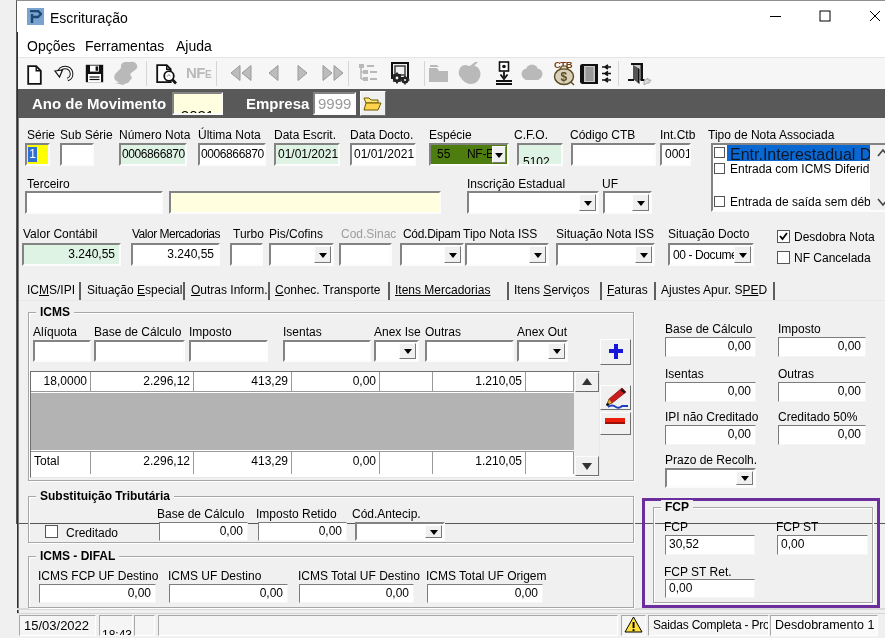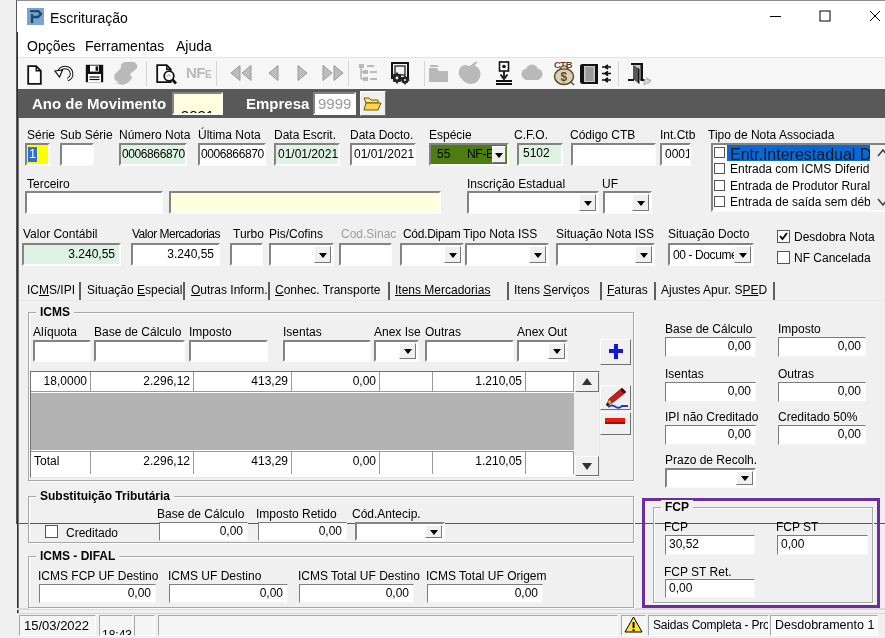--- a/index.html
+++ b/index.html
@@ -190,38 +190,34 @@
 <div class="sunk" style="left:181px;top:142px;width:68px;height:23px;padding:2px 0 0 1px;letter-spacing:-0.4px;">0006866870</div>
 <div class="sunk mint" style="left:257px;top:142px;width:66px;height:23px;padding:2px 0 0 2px;">01/01/2021</div>
 <div class="sunk" style="left:333px;top:142px;width:66px;height:23px;padding:2px 0 0 2px;">01/01/2021</div>
 <div class="combo" style="left:412px;top:142px;width:80px;height:23px;background:#4d7c0f;">
       <span style="position:absolute;left:6px;top:2px;">55</span>
       <span style="position:absolute;left:36px;top:2px;letter-spacing:-0.3px;">NF-E</span>
       <span class="cbtn" style="width:14px;">
         <span class="tri"></span>
       </span>
     </div>
-<div class="sunk mint" style="left:500px;top:142px;width:46px;height:23px;padding:1px 0 0 4px;">5102</div>
+<div class="sunk mint" style="left:500px;top:142px;width:46px;height:23px;padding:10px 0 0 4px;">5102</div>
 <div class="sunk" style="left:554px;top:142px;width:85px;height:23px;"></div>
 <div class="sunk" style="left:643px;top:142px;width:31px;height:23px;padding:2px 0 0 3px;">0001</div>
 
 <div class="sunk" style="left:694px;top:142px;width:187px;height:69px;"></div>
 <div id="listbox" class="abs" style="left:696px;top:144px;width:157px;height:65px;background:#fff;">
 <div class="abs" style="left:0;top:0.0px;width:157px;height:16px;">
         <span class="abs" style="left:14px;top:0;right:0;height:16px;background:#0a68d3;"></span>
         <span class="abs" style="left:1px;top:2px;width:11px;height:11px;background:#fff;border:1px solid #555;"></span>
         <span class="abs" style="left:17px;top:1px;font-size:16px;color:#0f172a;white-space:nowrap;">Entr.Interestadual Dif.Alíq</span>
       </div>
 <div class="abs" style="left:0;top:16.3px;width:157px;height:16px;">
         <span class="abs" style="left:1px;top:2px;width:11px;height:11px;background:#fff;border:1px solid #555;"></span>
         <span class="abs" style="left:17px;top:1px;font-size:12px;white-space:nowrap;">Entrada com ICMS Diferido</span>
-      </div>
-<div class="abs" style="left:0;top:32.6px;width:157px;height:16px;">
-        <span class="abs" style="left:1px;top:2px;width:11px;height:11px;background:#fff;border:1px solid #555;"></span>
-        <span class="abs" style="left:17px;top:1px;font-size:12px;white-space:nowrap;">Entrada de Produtor Rural</span>
       </div>
 <div class="abs" style="left:0;top:48.9px;width:157px;height:16px;">
         <span class="abs" style="left:1px;top:2px;width:11px;height:11px;background:#fff;border:1px solid #555;"></span>
         <span class="abs" style="left:17px;top:1px;font-size:12px;white-space:nowrap;">Entrada de saída sem débi</span>
       </div>
 </div>
 <div class="abs" style="left:853px;top:144px;width:26px;height:65px;background:#f0f0f0;">
 <svg class="abs" style="left:6px;top:3px;" width="14" height="10" viewBox="0 0 14 10">
         <path d="M2 8 L7 2 L12 8" stroke="#444" stroke-width="1.6" fill="none"></path>
       </svg>

